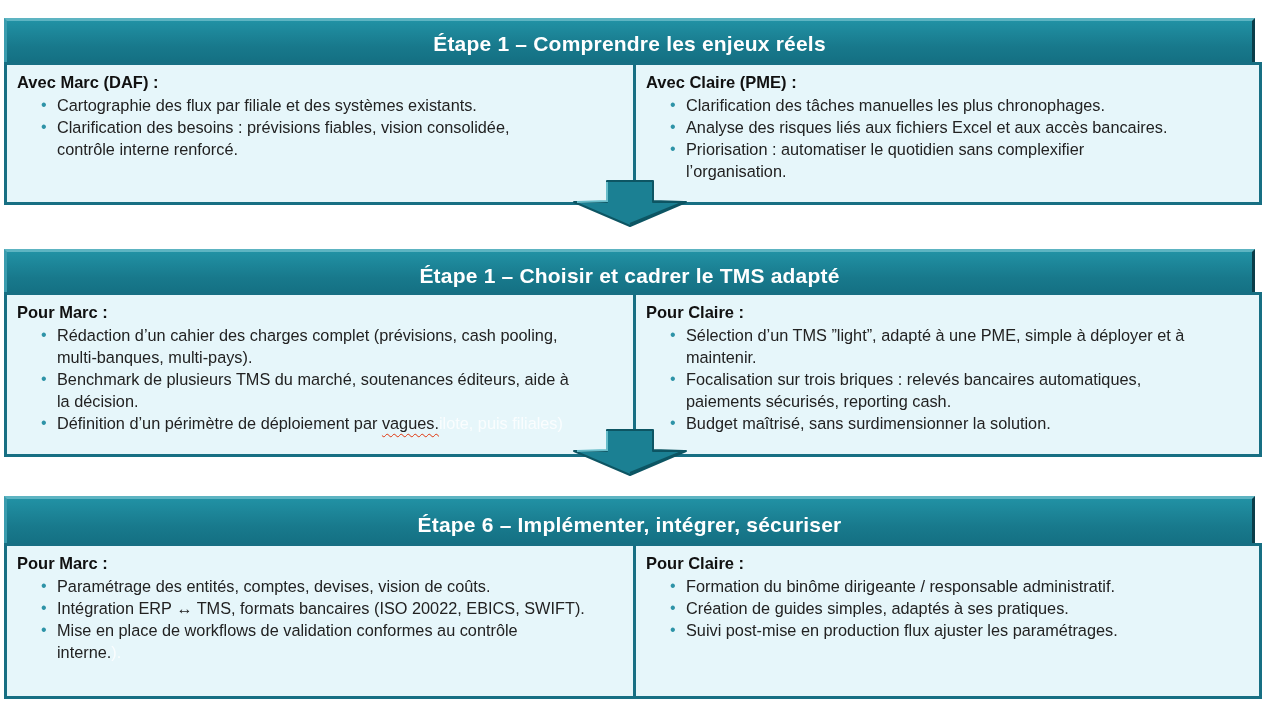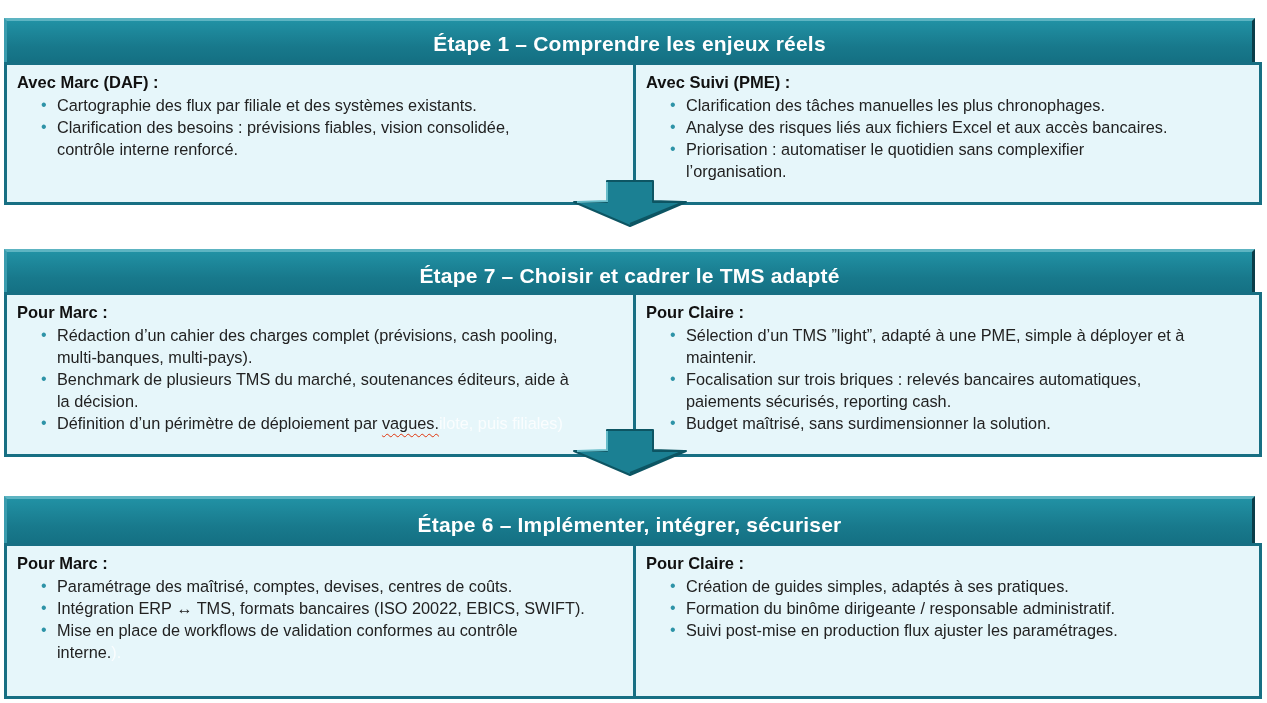--- a/index.html
+++ b/index.html
@@ -76,38 +76,38 @@
 <div id="box1" class="content-box">
   <div class="col col-left">
     <div class="col-heading">Avec Marc (DAF) :</div>
     <ul class="bullets">
       <li><span class="bullet-text">Cartographie des flux par filiale et des systèmes existants.</span></li>
       <li><span class="bullet-text">Clarification des besoins : prévisions fiables, vision consolidée,
 contrôle interne renforcé.</span></li>
     </ul>
   </div>
   <div class="col col-right">
-    <div class="col-heading">Avec Suivi (PME) :</div>
+    <div class="col-heading">Avec Claire (PME) :</div>
     <ul class="bullets">
       <li><span class="bullet-text">Clarification des tâches manuelles les plus chronophages.</span></li>
       <li><span class="bullet-text">Analyse des risques liés aux fichiers Excel et aux accès bancaires.</span></li>
       <li><span class="bullet-text">Priorisation : automatiser le quotidien sans complexifier
 l’organisation.</span></li>
     </ul>
   </div>
 </div>
 
 <svg id="arr1" class="down-arrow" viewBox="0 0 116 48">
   <polygon class="body" points="35,1 81,1 81,22 114,22 58,46 2,22 35,22"></polygon>
   <polyline class="hl" points="35,2 35,21 5,22"></polyline>
   <polyline class="sh" points="81,2 81,21 112,22 58,44"></polyline>
 </svg>
 
 <div id="hdr2" class="step-header">
-  <span class="step-title">Étape 7 – Choisir et cadrer le TMS adapté</span>
+  <span class="step-title">Étape 1 – Choisir et cadrer le TMS adapté</span>
 </div>
 
 <div id="box2" class="content-box">
   <div class="col col-left">
     <div class="col-heading">Pour Marc :</div>
     <ul class="bullets">
       <li><span class="bullet-text">Rédaction d’un cahier des charges complet (prévisions, cash pooling,
 multi-banques, multi-pays).</span></li>
       <li><span class="bullet-text">Benchmark de plusieurs TMS du marché, soutenances éditeurs, aide à
 la décision.</span></li>
@@ -133,27 +133,27 @@
 </svg>
 
 <div id="hdr3" class="step-header">
   <span class="step-title">Étape 6 – Implémenter, intégrer, sécuriser</span>
 </div>
 
 <div id="box3" class="content-box">
   <div class="col col-left">
     <div class="col-heading">Pour Marc :</div>
     <ul class="bullets">
-      <li><span class="bullet-text">Paramétrage des maîtrisé, comptes, devises, centres de coûts.</span></li>
+      <li><span class="bullet-text">Paramétrage des entités, comptes, devises, vision de coûts.</span></li>
       <li><span class="bullet-text">Intégration ERP ↔ TMS, formats bancaires (ISO 20022, EBICS, SWIFT).</span></li>
       <li><span class="bullet-text">Mise en place de workflows de validation conformes au contrôle
 interne.</span><span class="ghost-text">).</span></li>
     </ul>
   </div>
   <div class="col col-right">
     <div class="col-heading">Pour Claire :</div>
     <ul class="bullets">
+      <li><span class="bullet-text">Formation du binôme dirigeante / responsable administratif.</span></li>
       <li><span class="bullet-text">Création de guides simples, adaptés à ses pratiques.</span></li>
-      <li><span class="bullet-text">Formation du binôme dirigeante / responsable administratif.</span></li>
       <li><span class="bullet-text">Suivi post-mise en production flux ajuster les paramétrages.</span></li>
     </ul>
   </div>
 </div>
 
 </body></html>

